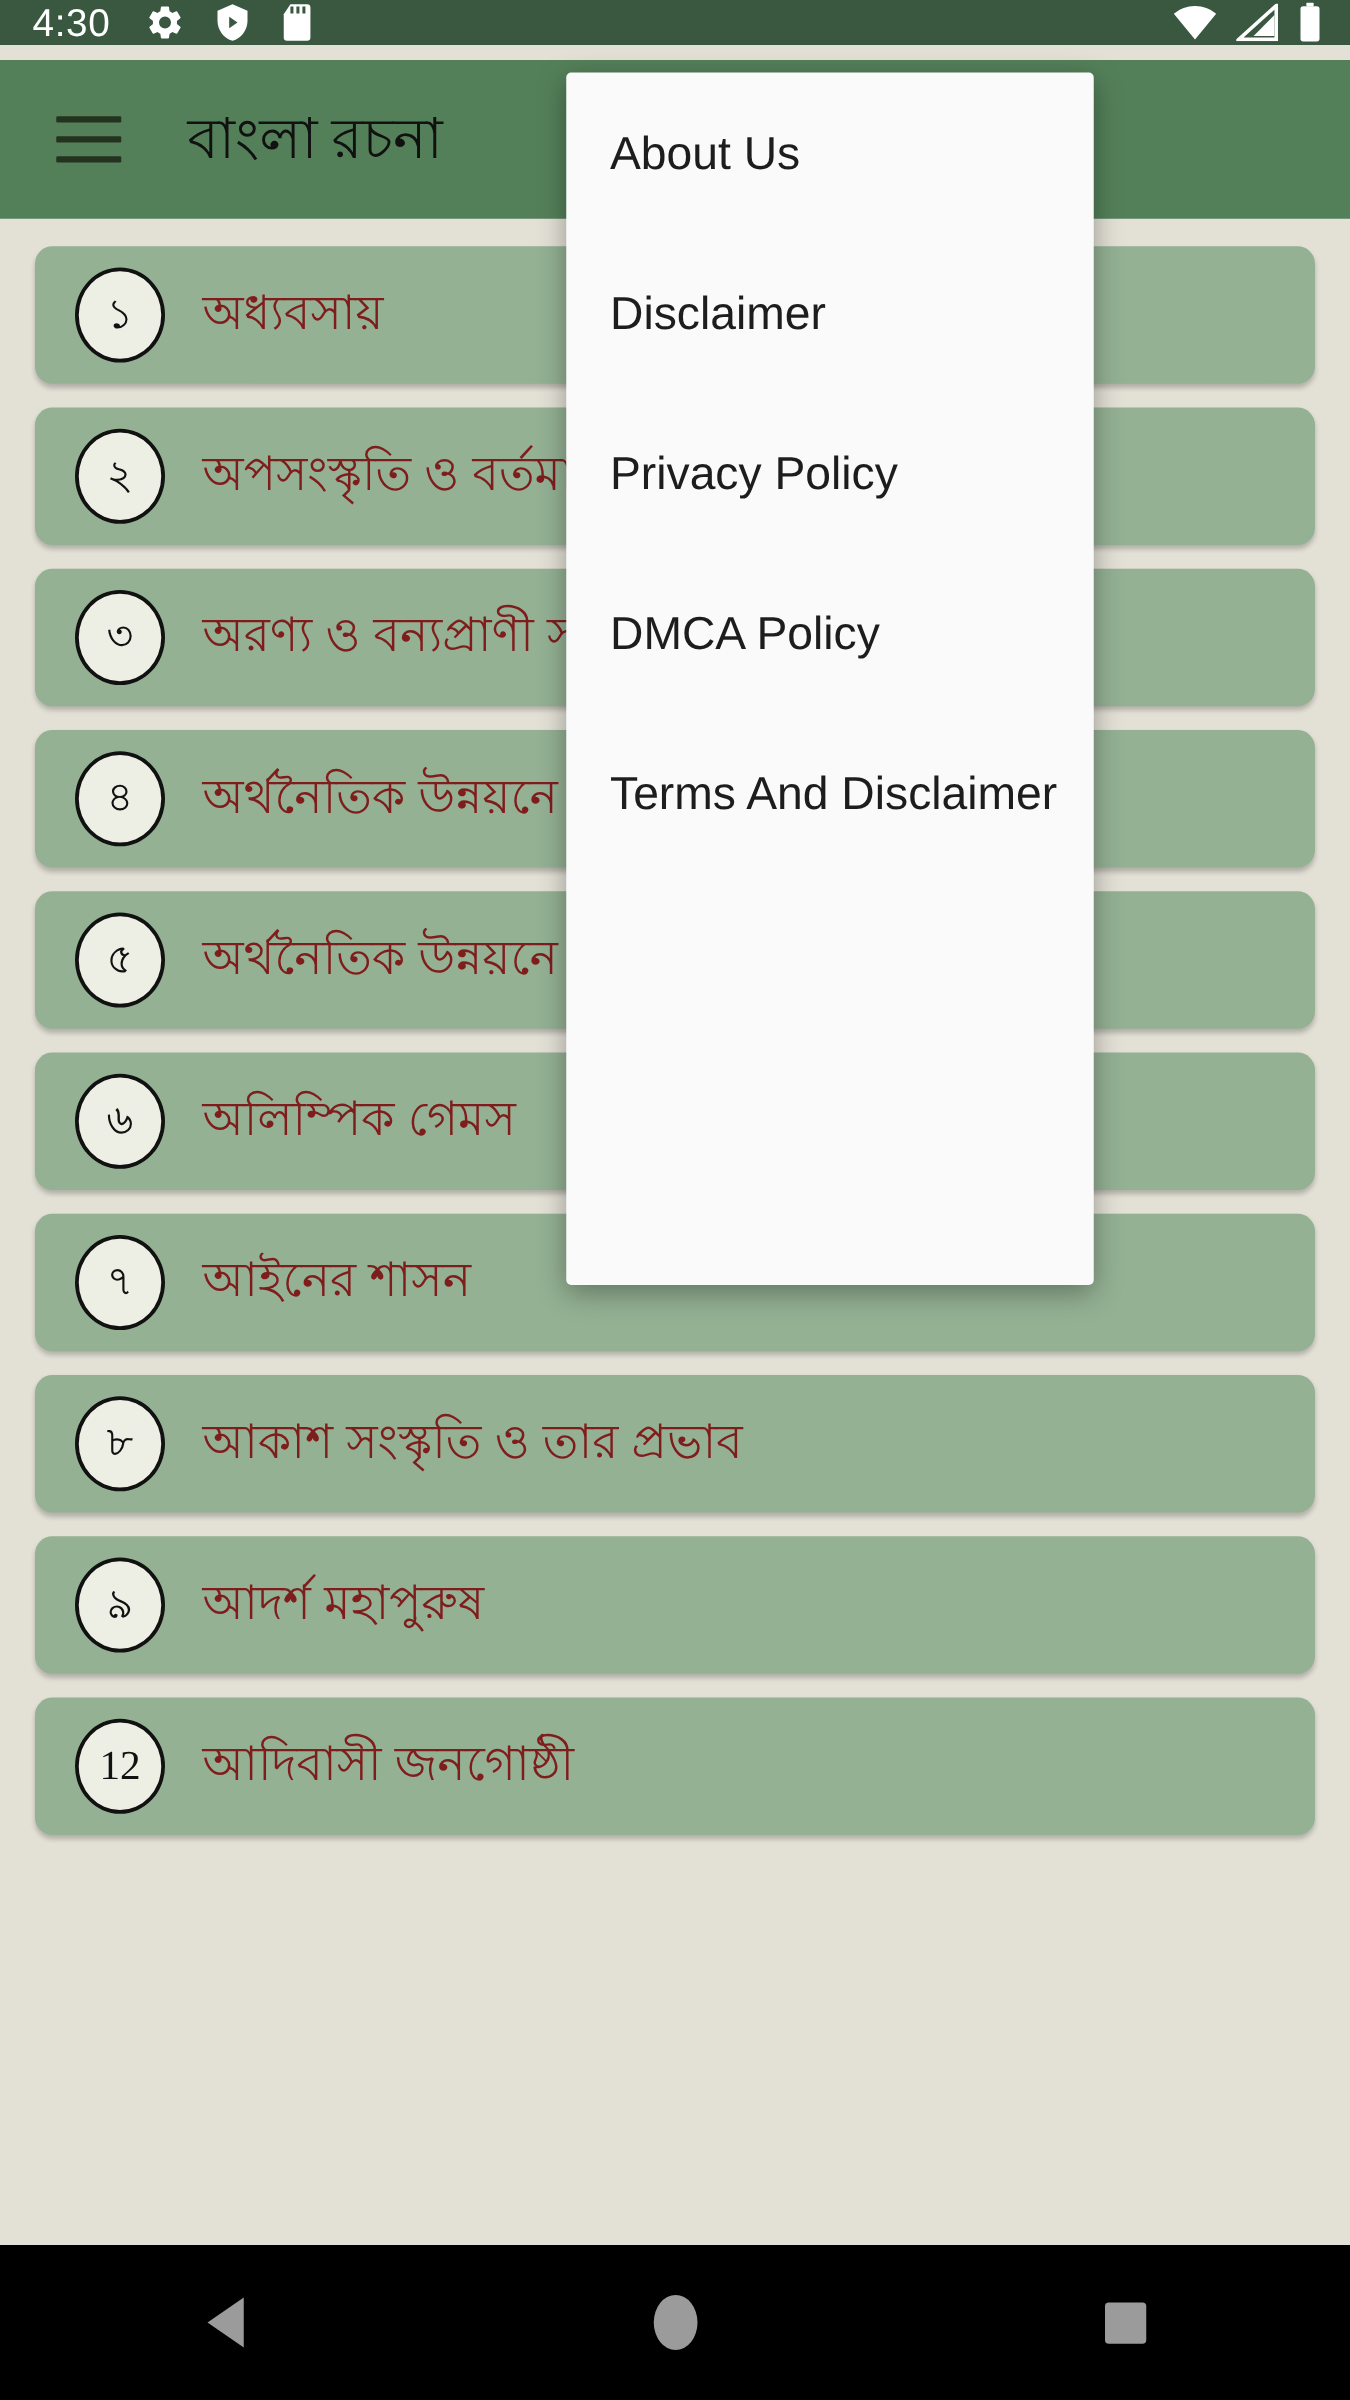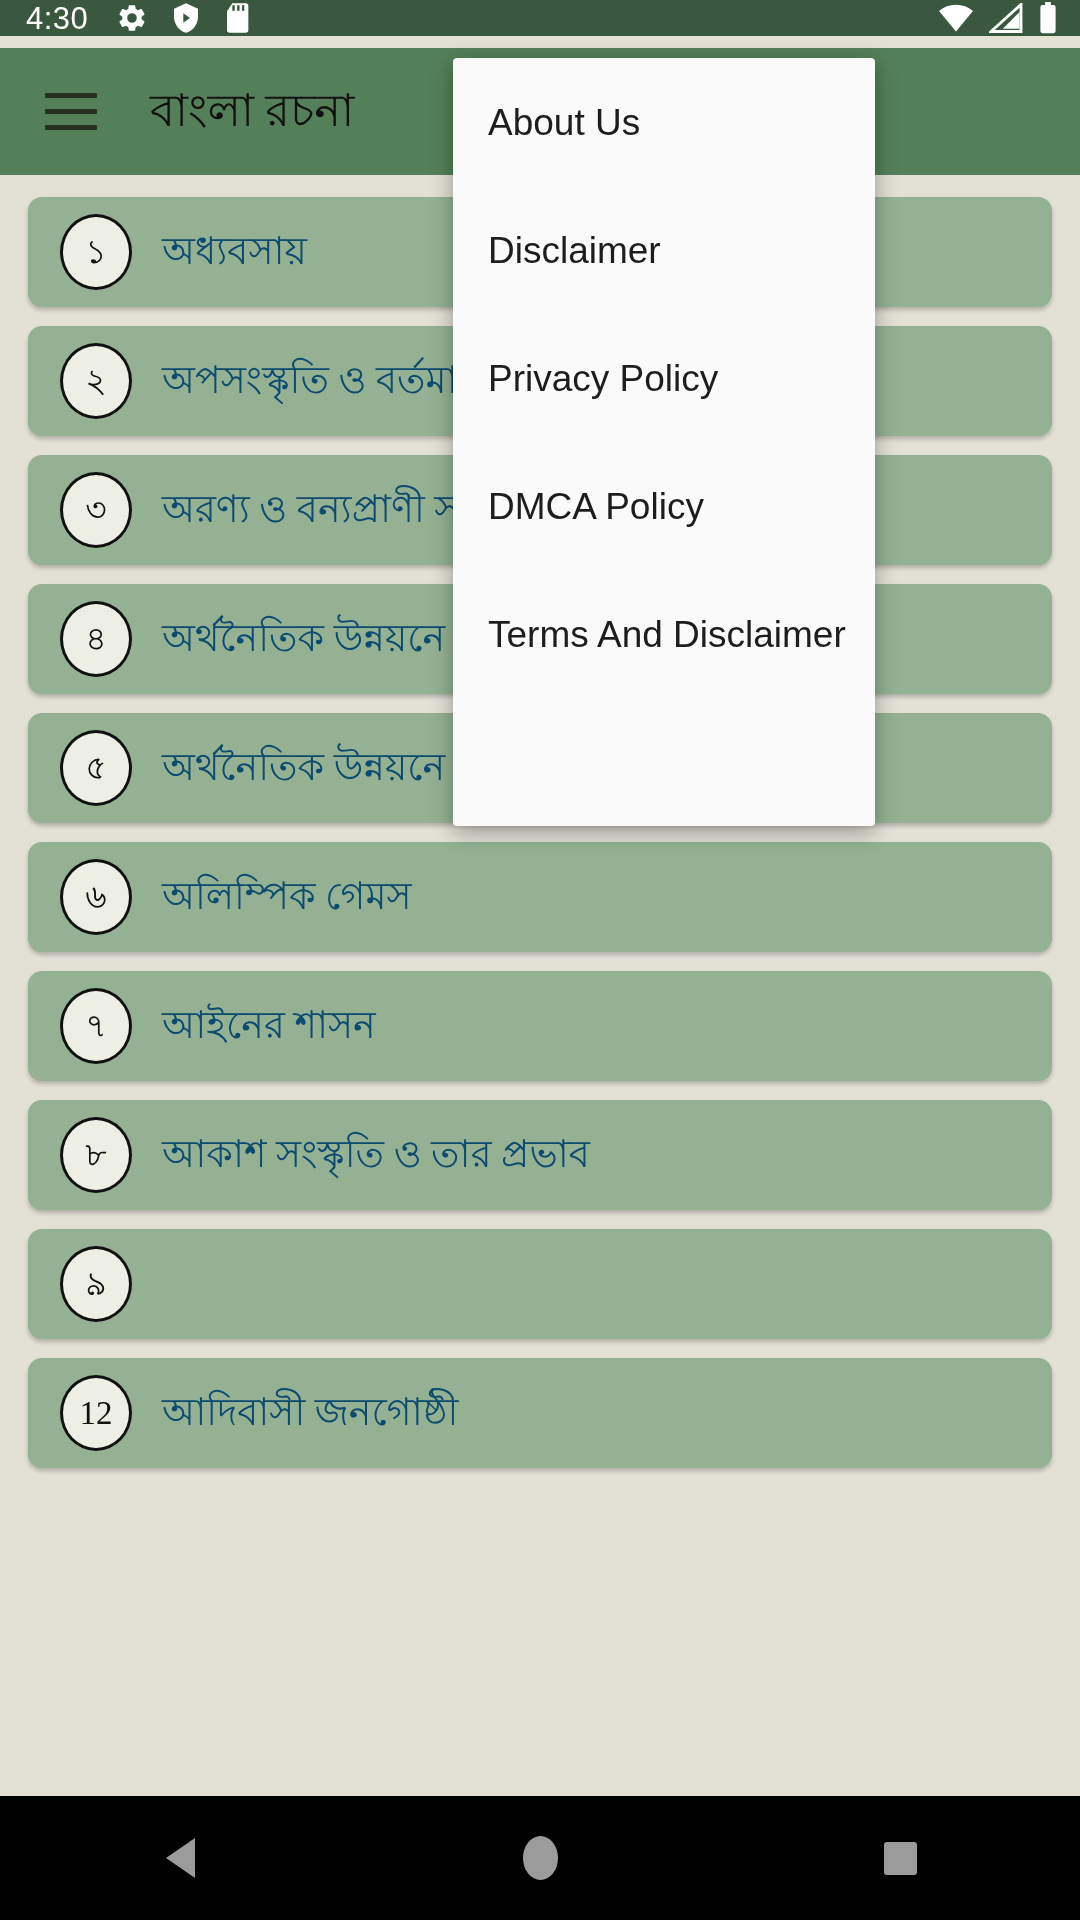--- a/index.html
+++ b/index.html
@@ -52,27 +52,27 @@
   }
   .item-badge {
     flex:0 0 auto; width:72px; height:76px; margin-left:32px;
     border:3px solid #111; border-radius:50%;
     background:#EDEFE4; display:flex; align-items:center; justify-content:center;
   }
   .item-badge span {
     font-family:"Liberation Serif", serif; font-size:33px; color:#111; line-height:1;
   }
   .item-title {
-    margin-left:30px; font-family:Liberation Serif, serif;
-    font-size:38px; color:#0c4a6e; line-height:1.15; white-space:nowrap;
+    margin-left:30px; font-family:Liberation Sans, sans-serif;
+    font-size:38px; color:#7f1d1d; line-height:1.15; white-space:nowrap;
   }
 
   
   #overflow-menu {
-    position:absolute; left:453px; top:58px; width:422px; height:768px;
+    position:absolute; left:453px; top:58px; width:422px; height:970px;
     background:#FAFAFA; border-radius:4px;
     box-shadow:0 6px 22px rgba(0,0,0,.34); z-index:60;
     padding:0; overflow:hidden;
   }
   .menu-item {
     height:128px; display:flex; align-items:center;
     padding-left:35px; cursor:pointer; white-space:nowrap;
   }
   .menu-item span {
     font-size:37px; color:#1d1d1d; line-height:1;
@@ -185,20 +185,21 @@
     <div class="list-item">
       <div class="item-badge">
           <span>৮</span>
         </div>
       <div class="item-title">আকাশ সংস্কৃতি ও তার প্রভাব</div>
     </div>
     <div class="list-item">
       <div class="item-badge">
           <span>৯</span>
         </div>
+      <div class="item-title">আদর্শ মহাপুরুষ</div>
     </div>
     <div class="list-item">
       <div class="item-badge">
           <span>12</span>
         </div>
       <div class="item-title">আদিবাসী জনগোষ্ঠী</div>
     </div>
   </div>
 
   <div id="overflow-menu">

